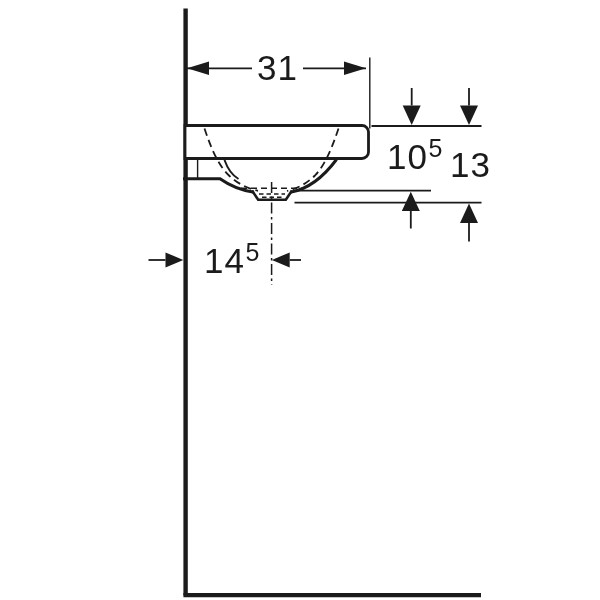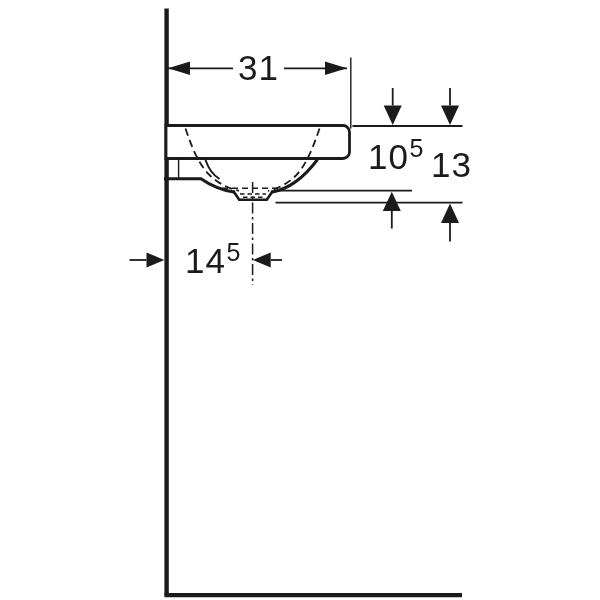--- a/index.html
+++ b/index.html
@@ -9,20 +9,21 @@
     height: 600px;
     background: #ffffff;
     overflow: hidden;
     font-family: "Liberation Sans", "DejaVu Sans", sans-serif;
   }
   .drawing-stage {
     position: relative;
     width: 540px;
     height: 600px;
     background: var(--bg-color, #ffffff);
+    padding-left: 19px;
   }
   svg { display: block; }
   .ln {
     stroke: var(--line-color, #1b1b1b);
     fill: none;
     stroke-linecap: butt;
   }
   .fillshape {
     fill: var(--line-color, #1b1b1b);
     stroke: none;

